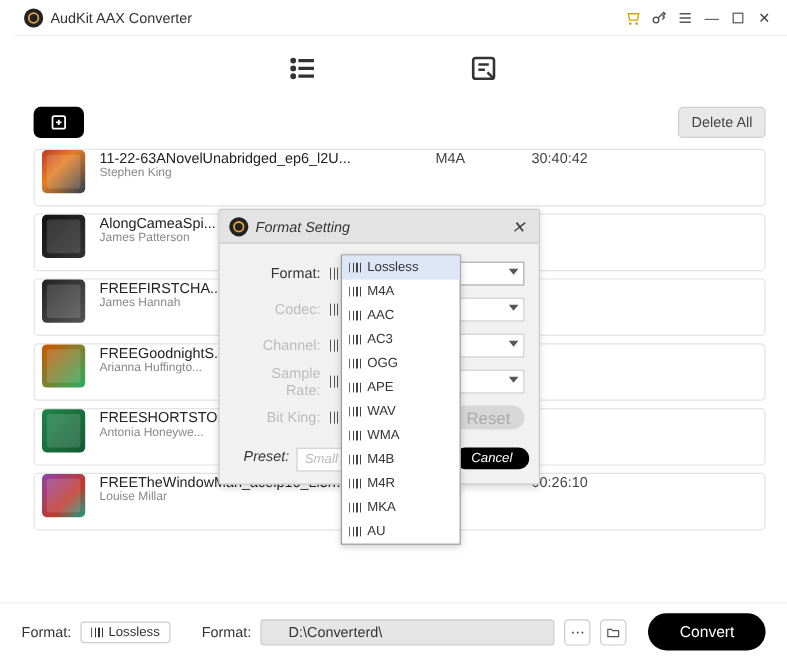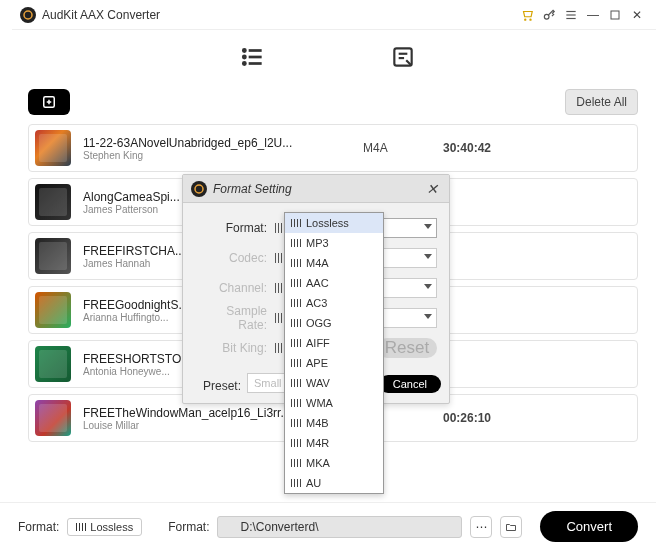--- a/index.html
+++ b/index.html
@@ -11,28 +11,28 @@
 .titlebar .win-btn { width: 22px; height: 22px; display: flex; align-items: center; justify-content: center; cursor: pointer; font-size: 12px; color: #444; }
 .topbar { height: 54px; display: flex; align-items: center; justify-content: center; gap: 120px; position: relative; }
 .topbar .top-icon { width: 30px; height: 30px; display: flex; align-items: center; justify-content: center; cursor: pointer; }
 .topbar .top-icon svg { width: 26px; height: 26px; stroke: #333; fill: none; }
 .actionbar { height: 36px; display: flex; align-items: center; padding: 0 18px 0 28px; gap: 27px; }
 .add-btn { width: 42px; height: 26px; background: #000; border-radius: 6px; display: flex; align-items: center; justify-content: center; cursor: pointer; }
 .add-btn svg { width: 18px; height: 18px; stroke: #fff; fill: none; }
 .spacer { flex: 1; }
 .delete-all { background: #e8e8e8; border: 1px solid #d0d0d0; border-radius: 4px; padding: 5px 10px; font-size: 12px; color: #444; cursor: pointer; }
 .list { padding: 4px 18px 8px 28px; }
-.row { display: flex; align-items: center; border: 1px solid #e3e3e3; border-radius: 4px; height: 48px; margin-bottom: 6px; padding: 0 10px 0 6px; background: #fff; }
+.row { display: flex; align-items: flex-start; border: 1px solid #e3e3e3; border-radius: 4px; height: 48px; margin-bottom: 6px; padding: 0 10px 0 6px; background: #fff; }
 .thumb { width: 36px; height: 36px; border-radius: 4px; margin-right: 12px; flex-shrink: 0; background: linear-gradient(135deg,#c0392b 0%,#e67e22 40%,#2c3e50 100%); position: relative; overflow: hidden; }
 .thumb::after { content:""; position:absolute; inset:4px; background: rgba(255,255,255,0.15); border-radius:2px; }
 .row .meta { width: 280px; }
 .row .title { font-size: 12px; color: #222; white-space: nowrap; overflow: hidden; text-overflow: ellipsis; }
 .row .author { font-size: 10px; color: #888; }
 .row .fmt { width: 80px; text-align: left; font-size: 12px; color: #444; }
-.row .dur { width: 100px; text-align: left; font-size: 12px; color: #444; font-weight: bold; }
+.row .dur { width: 100px; text-align: left; font-size: 12px; color: #444; }
 .bottombar { position: absolute; bottom: 0; left: 0; right: 0; height: 48px; border-top: 1px solid #eee; display: flex; align-items: center; padding: 0 18px; background: #fff; gap: 8px; }
 .bottombar .lbl { font-size: 12px; color: #333; }
 .fmt-chip { border: 1px solid #ccc; border-radius: 3px; padding: 2px 8px; font-size: 11px; display: flex; align-items: center; gap: 4px; }
 .fmt-chip .bars { width: 10px; height: 8px; background: repeating-linear-gradient(90deg,#333 0 1px,transparent 1px 3px); }
 .output-path { flex: 1; border: 1px solid #ccc; border-radius: 3px; height: 22px; padding: 0 22px; font-size: 12px; color: #333; display: flex; align-items: center; background: #e5e5e5; }
 .icon-btn { width: 22px; height: 22px; border: 1px solid #ccc; border-radius: 4px; display: flex; align-items: center; justify-content: center; cursor: pointer; }
 .convert-btn { background: #000; color: #fff; border-radius: 16px; padding: 8px 26px; font-size: 13px; cursor: pointer; margin-left: 10px; }
 
 .modal { position: absolute; left: 182px; top: 174px; width: 268px; background: #f1f1f1; border: 1px solid #c9c9c9; border-radius: 2px; padding-bottom: 10px; box-shadow: 0 2px 6px rgba(0,0,0,0.15); }
 .modal-header { height: 28px; background: #e3e3e3; display: flex; align-items: center; padding: 0 8px; border-bottom: 1px solid #ccc; font-style: italic; }
@@ -41,22 +41,22 @@
 .modal-header .close { width:18px; cursor:pointer; font-size:14px; color:#444; text-align:center; }
 .modal-body { padding: 10px 12px 4px 12px; }
 .form-row { display: flex; align-items: center; height: 30px; }
 .form-row .flabel { width: 80px; text-align: right; padding-right: 8px; font-size: 12px; color: #bbb; }
 .form-row.active .flabel { color:#333; }
 .form-row .fval { flex:1; display:flex; align-items:center; gap:4px; }
 .select-box { flex:1; height:20px; border:1px solid #aaa; background:#fff; display:flex; align-items:center; padding:0 18px 0 6px; font-size:11px; position:relative; cursor:pointer; }
 .select-box .arrow { position:absolute; right:4px; top:5px; width:0;height:0;border-left:4px solid transparent;border-right:4px solid transparent;border-top:5px solid #555; }
 .dimmed .select-box { color:#bbb; border-color:#ccc; }
 .small-icon { width:12px;height:10px; background:repeating-linear-gradient(90deg,#555 0 1px,transparent 1px 3px); }
-.reset-btn { width:60px; height:20px; background:#d7d7d7; border-radius:10px; display:flex;align-items:center;justify-content:center;font-size:17px;color:#aaa; }
-.preset-row { display:flex; align-items:flex-end; gap:6px; padding: 6px 8px 0 20px; }
+.reset-btn { width:60px; height:20px; background:#d7d7d7; border-radius:10px; display:flex;align-items:center;justify-content:center;font-size:14px;color:#aaa; }
+.preset-row { display:flex; align-items:flex-start; gap:6px; padding: 6px 8px 0 20px; font-style: italic; }
 .preset-input { flex:1; height:20px; border:1px solid #ccc; background:#fff; padding:0 6px; font-size:11px; color:#bbb; display:flex; align-items:center; }
 .pill-btn { background:#000; color:#fff; border-radius:10px; padding:3px 14px; font-size:11px; cursor:pointer; }
 
 .dropdown { position:absolute; left: 284px; top: 212px; width: 100px; background:#fff; border:1px solid #999; z-index: 20; box-shadow: 0 2px 6px rgba(0,0,0,0.2); }
 .dropdown .opt { display:flex; align-items:center; gap:5px; height:20px; padding:0 6px; font-size:11px; color:#333; cursor:pointer; }
 .dropdown .opt.selected { background:#dce6f7; }
 .dropdown .oicon { width:10px;height:8px;background:repeating-linear-gradient(90deg,#444 0 1px,transparent 1px 3px); }
 </style>
 </head>
 <body>
@@ -267,44 +267,36 @@
   </div>
 </div>
 
 <div class="dropdown">
   <div class="opt selected">
       <div class="oicon"></div>
       <span>Lossless</span>
     </div>
   <div class="opt">
       <div class="oicon"></div>
-      <span>MP3</span>
-    </div>
-  <div class="opt">
-      <div class="oicon"></div>
       <span>M4A</span>
     </div>
   <div class="opt">
       <div class="oicon"></div>
       <span>AAC</span>
     </div>
   <div class="opt">
       <div class="oicon"></div>
       <span>AC3</span>
     </div>
   <div class="opt">
       <div class="oicon"></div>
       <span>OGG</span>
     </div>
   <div class="opt">
       <div class="oicon"></div>
-      <span>AIFF</span>
-    </div>
-  <div class="opt">
-      <div class="oicon"></div>
       <span>APE</span>
     </div>
   <div class="opt">
       <div class="oicon"></div>
       <span>WAV</span>
     </div>
   <div class="opt">
       <div class="oicon"></div>
       <span>WMA</span>
     </div>

